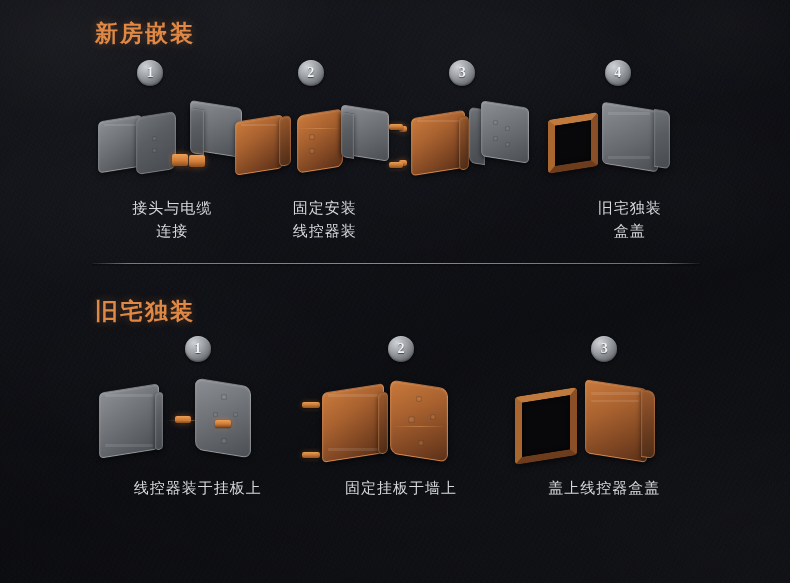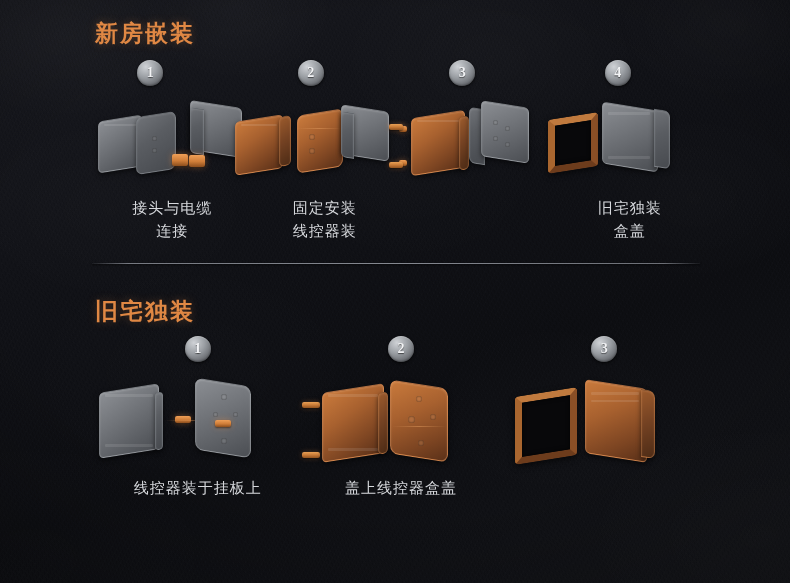--- a/index.html
+++ b/index.html
@@ -341,30 +341,31 @@
           <div class="notch" style="left:22px; top:30px; width:50px; height:3px;"></div>
           <div class="notch" style="left:22px; top:84px; width:50px; height:3px;"></div>
           <div class="piece copper-dark skew-a" style="left:72px; top:28px; width:10px; height:62px;"></div>
           <div class="piece copper skew-b" style="left:84px; top:20px; width:58px; height:74px; border-radius:8px;"></div>
           <div class="dot-c dot" style="left:110px; top:32px; width:6px; height:6px;"></div>
           <div class="dot-c dot" style="left:102px; top:52px; width:7px; height:7px;"></div>
           <div class="dot-c dot" style="left:124px; top:50px; width:6px; height:6px;"></div>
           <div class="dot-c dot" style="left:112px; top:76px; width:6px; height:6px;"></div>
           <div class="glowline" style="left:86px; top:62px; width:54px;"></div>
         </div>
-        <div class="caption">盖上线控器盒盖</div>
+        <div class="caption">固定挂板于墙上</div>
       </div>
 
       <div class="step">
         <div class="badge">3</div>
         <div class="art">
           <div class="frame-copper skew-a" style="position:absolute; left:6px; top:28px; width:62px; height:68px;"></div>
           <div class="piece copper skew-b" style="left:76px; top:20px; width:62px; height:74px;"></div>
           <div class="piece copper-dark skew-b" style="left:132px; top:26px; width:14px; height:68px; border-radius:0 7px 7px 0;"></div>
           <div class="notch" style="left:82px; top:28px; width:48px; height:3px;"></div>
           <div class="notch" style="left:82px; top:36px; width:48px; height:2px;"></div>
         </div>
+        <div class="caption">盖上线控器盒盖</div>
       </div>
 
     </div>
 
   </div>
 </div>
 
 </body></html>

